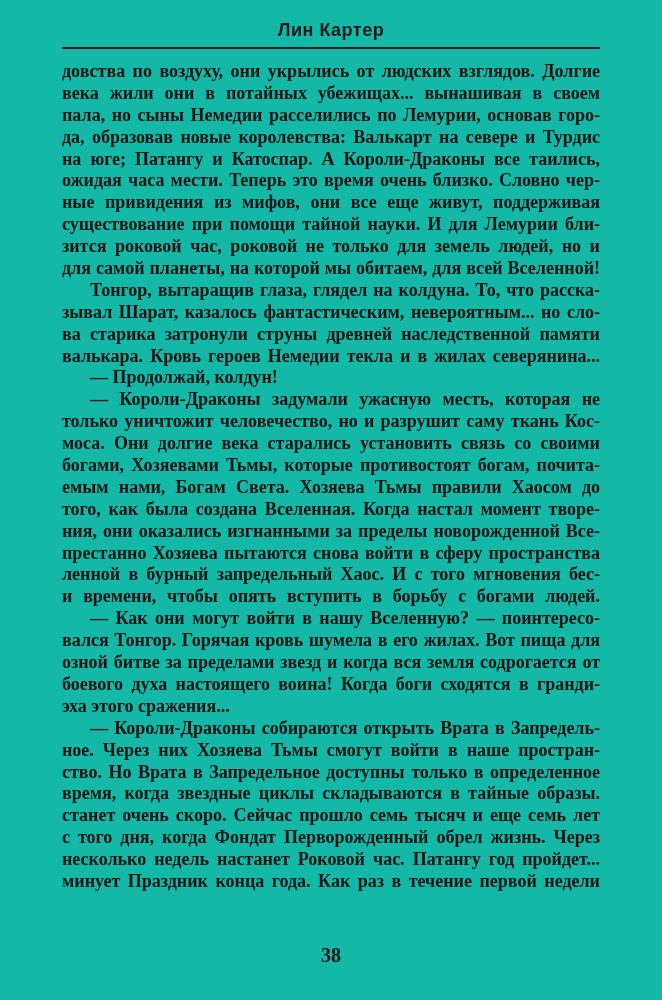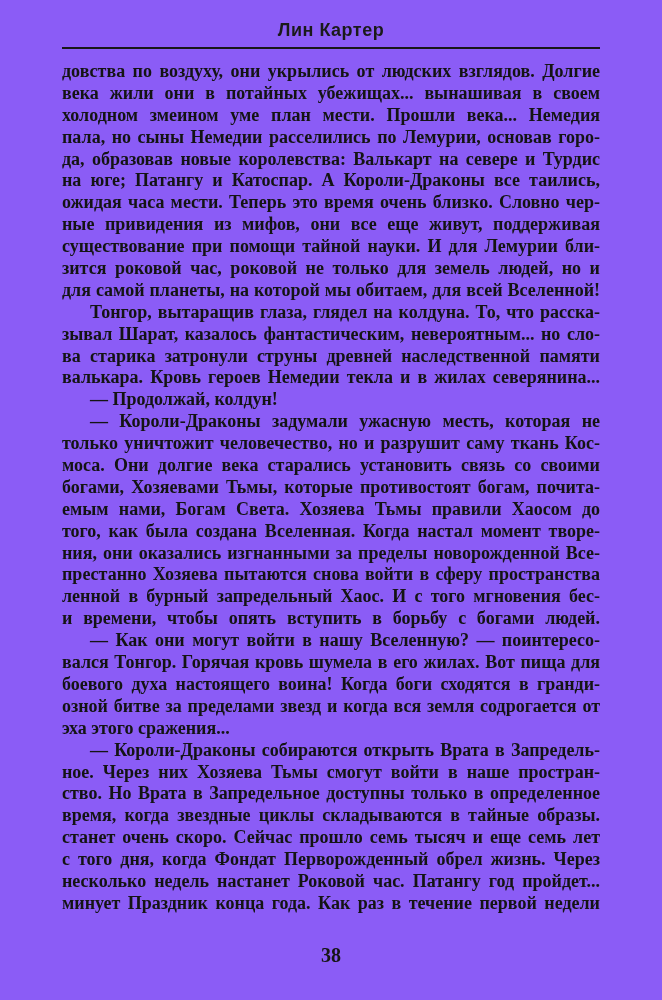--- a/index.html
+++ b/index.html
@@ -5,21 +5,21 @@
   html, body {
     margin: 0;
     padding: 0;
     background: #e8e8e6;
   }
   .page {
     position: relative;
     width: 662px;
     height: 1000px;
     margin: 0 auto;
-    background: #8b5cf6;
+    background: #14b8a6;
     color: #141414;
     overflow: hidden;
   }
   .running-head {
     position: absolute;
     top: 20px;
     left: 0;
     width: 662px;
     text-align: center;
     font-family: "Liberation Sans", sans-serif;
@@ -73,21 +73,20 @@
 </style>
 </head>
 <body>
 
 <div class="page">
   <div class="running-head">Лин Картер</div>
   <div class="rule"></div>
   <div class="body-text">
       <div class="line">довства по воздуху, они укрылись от людских взглядов. Долгие</div>
       <div class="line">века жили они в потайных убежищах... вынашивая в своем</div>
-      <div class="line">холодном змеином уме план мести. Прошли века... Немедия</div>
       <div class="line">пала, но сыны Немедии расселились по Лемурии, основав горо-</div>
       <div class="line">да, образовав новые королевства: Валькарт на севере и Турдис</div>
       <div class="line">на юге; Патангу и Катоспар. А Короли-Драконы все таились,</div>
       <div class="line">ожидая часа мести. Теперь это время очень близко. Словно чер-</div>
       <div class="line">ные привидения из мифов, они все еще живут, поддерживая</div>
       <div class="line">существование при помощи тайной науки. И для Лемурии бли-</div>
       <div class="line">зится роковой час, роковой не только для земель людей, но и</div>
       <div class="line">для самой планеты, на которой мы обитаем, для всей Вселенной!</div>
       <div class="line first">Тонгор, вытаращив глаза, глядел на колдуна. То, что расска-</div>
       <div class="line">зывал Шарат, казалось фантастическим, невероятным... но сло-</div>
@@ -99,22 +98,22 @@
       <div class="line">моса. Они долгие века старались установить связь со своими</div>
       <div class="line">богами, Хозяевами Тьмы, которые противостоят богам, почита-</div>
       <div class="line">емым нами, Богам Света. Хозяева Тьмы правили Хаосом до</div>
       <div class="line">того, как была создана Вселенная. Когда настал момент творе-</div>
       <div class="line">ния, они оказались изгнанными за пределы новорожденной Все-</div>
       <div class="line">престанно Хозяева пытаются снова войти в сферу пространства</div>
       <div class="line">ленной в бурный запредельный Хаос. И с того мгновения бес-</div>
       <div class="line">и времени, чтобы опять вступить в борьбу с богами людей.</div>
       <div class="line first">— Как они могут войти в нашу Вселенную? — поинтересо-</div>
       <div class="line">вался Тонгор. Горячая кровь шумела в его жилах. Вот пища для</div>
+      <div class="line">озной битве за пределами звезд и когда вся земля содрогается от</div>
       <div class="line">боевого духа настоящего воина! Когда боги сходятся в гранди-</div>
-      <div class="line">озной битве за пределами звезд и когда вся земля содрогается от</div>
       <div class="line no-just">эха этого сражения...</div>
       <div class="line first">— Короли-Драконы собираются открыть Врата в Запредель-</div>
       <div class="line">ное. Через них Хозяева Тьмы смогут войти в наше простран-</div>
       <div class="line">ство. Но Врата в Запредельное доступны только в определенное</div>
       <div class="line">время, когда звездные циклы складываются в тайные образы.</div>
       <div class="line">станет очень скоро. Сейчас прошло семь тысяч и еще семь лет</div>
       <div class="line">с того дня, когда Фондат Перворожденный обрел жизнь. Через</div>
       <div class="line">несколько недель настанет Роковой час. Патангу год пройдет...</div>
       <div class="line">минует Праздник конца года. Как раз в течение первой недели</div>
     </div>

